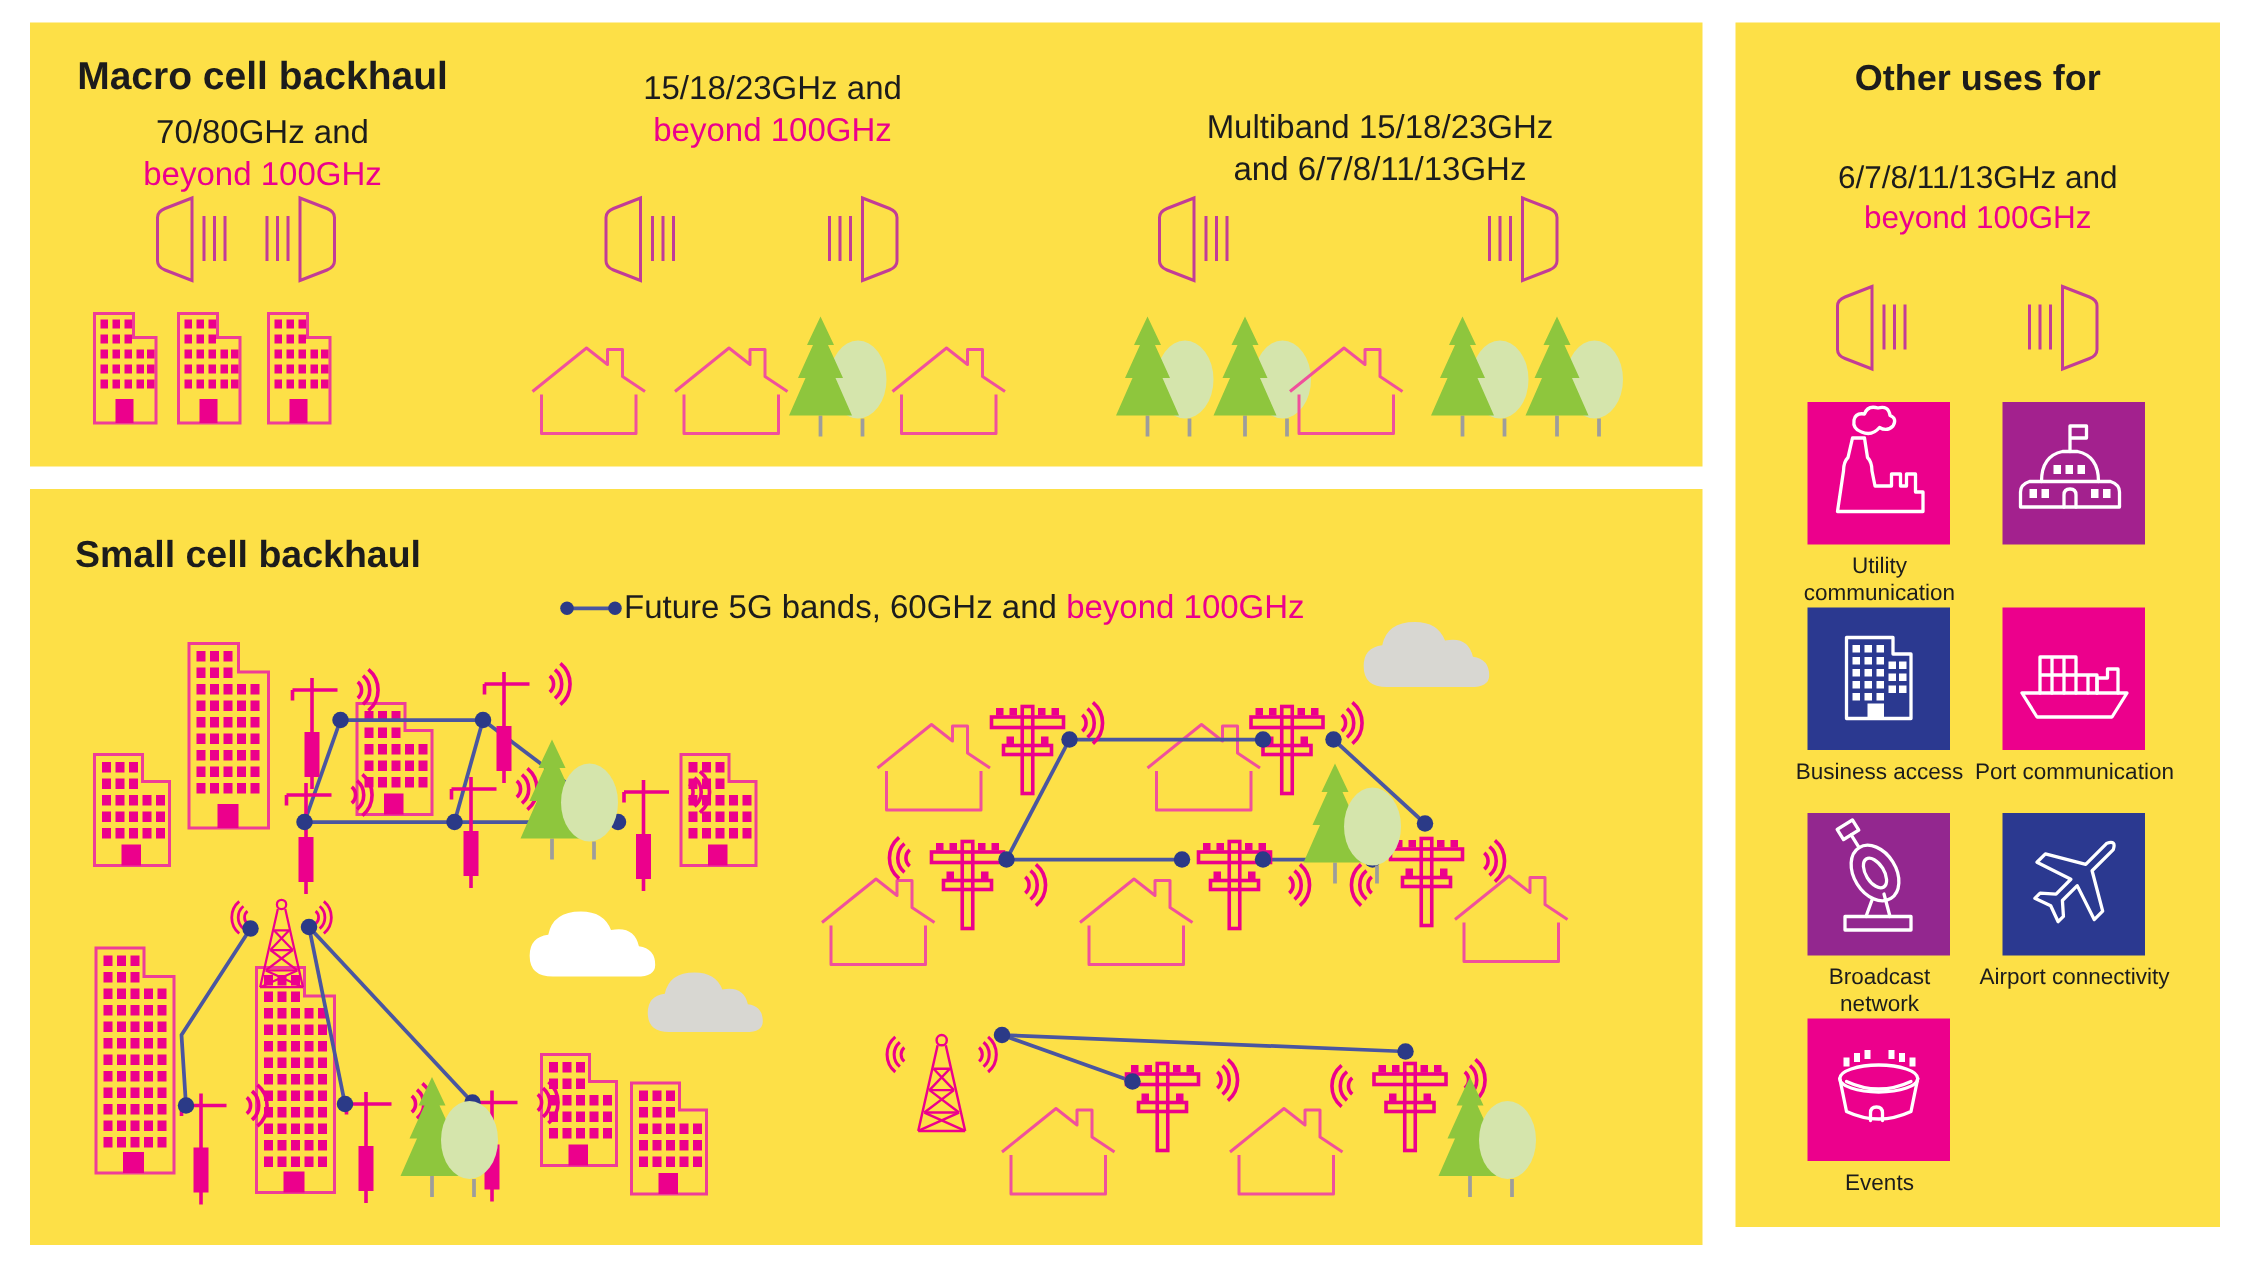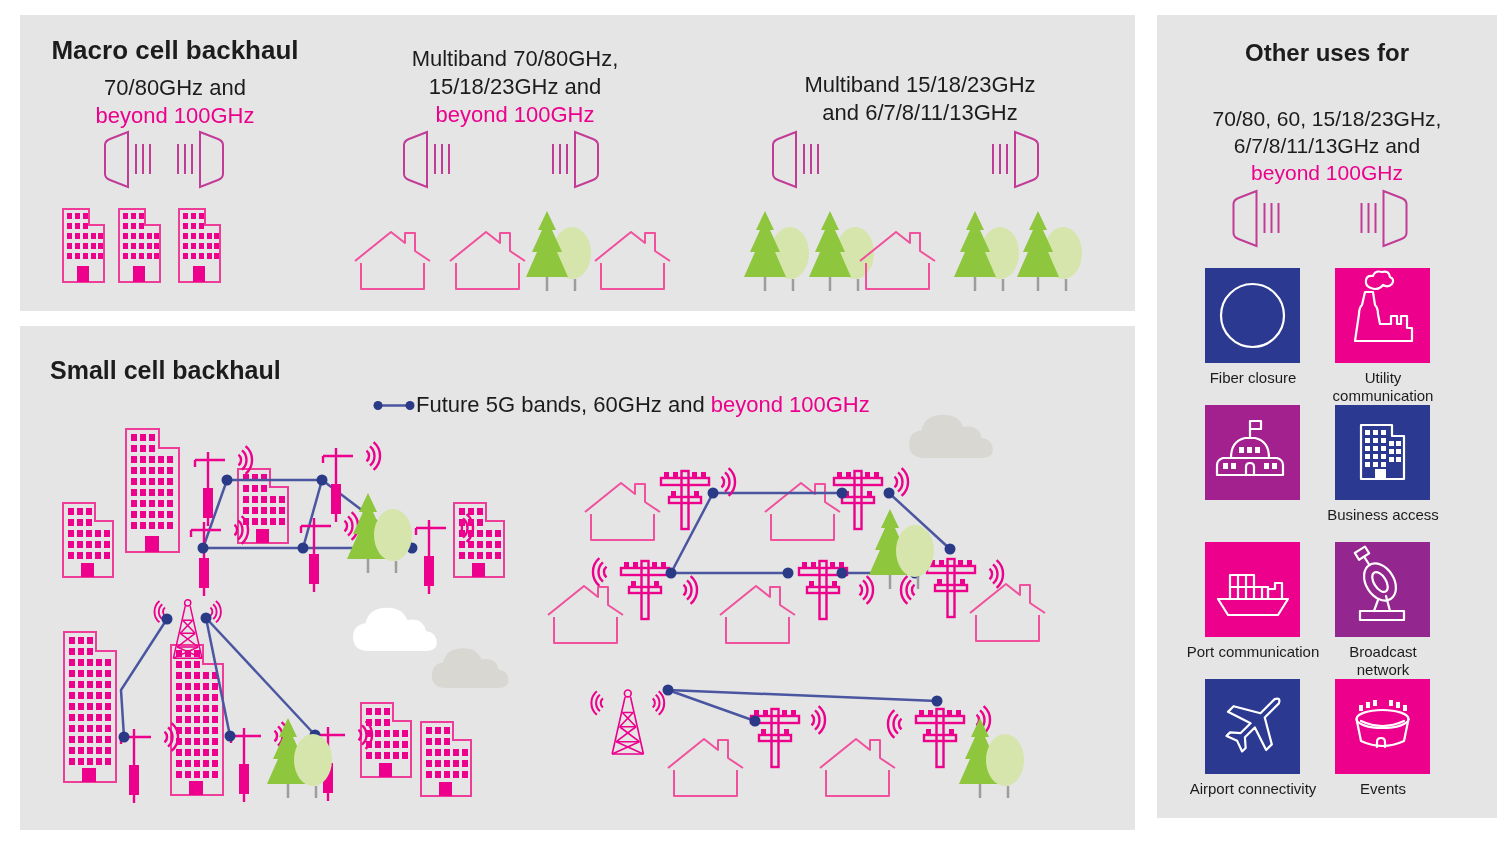--- a/index.html
+++ b/index.html
@@ -1,20 +1,20 @@
 <!DOCTYPE html>
 <html><head>
 <meta charset="utf-8">
 <style>
   html,body{margin:0;padding:0;}
   body{width:1500px;height:844px;background:#ffffff;font-family:"Liberation Sans",sans-serif;position:relative;overflow:hidden;color:#1c1c1c;}
-  .panel{position:absolute;background:#e5e5e5;}
+  .panel{position:absolute;background:#fde047;}
   #panel-macro{left:20px;top:15px;width:1115px;height:296px;}
   #panel-small{left:20px;top:326px;width:1115px;height:504px;}
-  #panel-other{left:1157px;top:15px;width:323px;height:803px;padding-left:17px;}
+  #panel-other{left:1157px;top:15px;width:323px;height:803px;}
   .scene{position:absolute;left:0;top:0;width:100%;height:100%;}
   .defs-svg{position:absolute;width:0;height:0;}
   .macro-col{position:absolute;text-align:center;}
   #mcol1{left:10px;top:20px;width:290px;}
   #mcol2{left:330px;top:30px;width:330px;}
   #mcol3{left:730px;top:56px;width:340px;}
   .macro-title{font-size:26px;font-weight:bold;margin-bottom:8px;}
   .macro-line{font-size:22px;line-height:28px;}
   .pink-text{color:#ec008c;}
   #small-title{position:absolute;left:30px;top:30px;font-size:25px;font-weight:bold;}
@@ -225,21 +225,20 @@
     <use href="#tree-a" x="996" y="196"></use>
   </svg>
 
   <div class="macro-col" id="mcol1">
     <div class="macro-title">Macro cell backhaul</div>
     <div class="macro-line">70/80GHz and</div>
     <div class="macro-line"></div>
     <div class="macro-line pink-text">beyond 100GHz</div>
   </div>
   <div class="macro-col" id="mcol2">
-    <div class="macro-line">Multiband 70/80GHz,</div>
     <div class="macro-line">15/18/23GHz and</div>
     <div class="macro-line pink-text">beyond 100GHz</div>
   </div>
   <div class="macro-col" id="mcol3">
     <div class="macro-line">Multiband 15/18/23GHz</div>
     <div class="macro-line">and 6/7/8/11/13GHz</div>
     <div class="macro-line pink-text"></div>
   </div>
 </section>
 
@@ -378,38 +377,26 @@
     <g>
       <use href="#half-l" x="65" y="175"></use>
         <use href="#half-r" x="196" y="175"></use>
     </g>
   </svg>
 
   <div id="other-title">
     <span>Other uses for</span><br>
   </div>
   <div id="other-sub">
-    <div>70/80, 60, 15/18/23GHz,</div>
     <div>6/7/8/11/13GHz and</div>
     <div class="pink-text">beyond 100GHz</div>
   </div>
 
   <div class="uses-grid">
 
-    <div class="use-cell">
-      <div class="use-square" style="background-color: rgb(43, 57, 144);">
-        <svg viewBox="0 0 95 95">
-          <circle class="icon" cx="47.5" cy="47.5" r="31.5"></circle>
-        </svg>
-      </div>
-      <div class="use-label">
-          <span>Fiber closure</span>
-          <span></span>
-        </div>
-    </div>
 
     <div class="use-cell">
       <div class="use-square" style="background-color: rgb(236, 0, 140);">
         <svg viewBox="0 0 95 95">
           <path class="icon" d="M20,73 L24,46 Q24,40 27,37 L30,24 L38,24 L40,37 Q43,40 43,46 L45,56 L56,56 L56,48 L62,48 L62,56 L66,56 L66,48 L72,48 L72,60 L77,60 L77,73 Z"></path>
           <path class="icon" d="M36,20 Q30,18 31,12 Q32,7 38,8 Q40,2 47,4 Q54,2 55,9 Q60,11 57,16 Q53,20 48,17 Q43,23 36,20 Z"></path>
         </svg>
       </div>
       <div class="use-label">
           <span>Utility</span>

